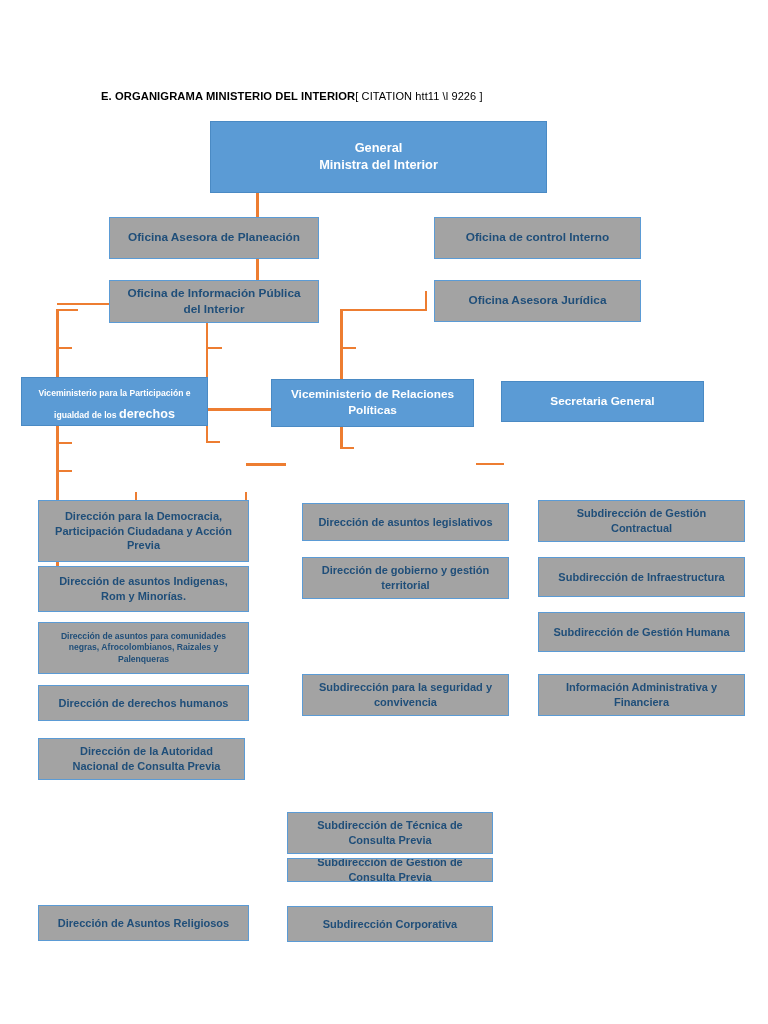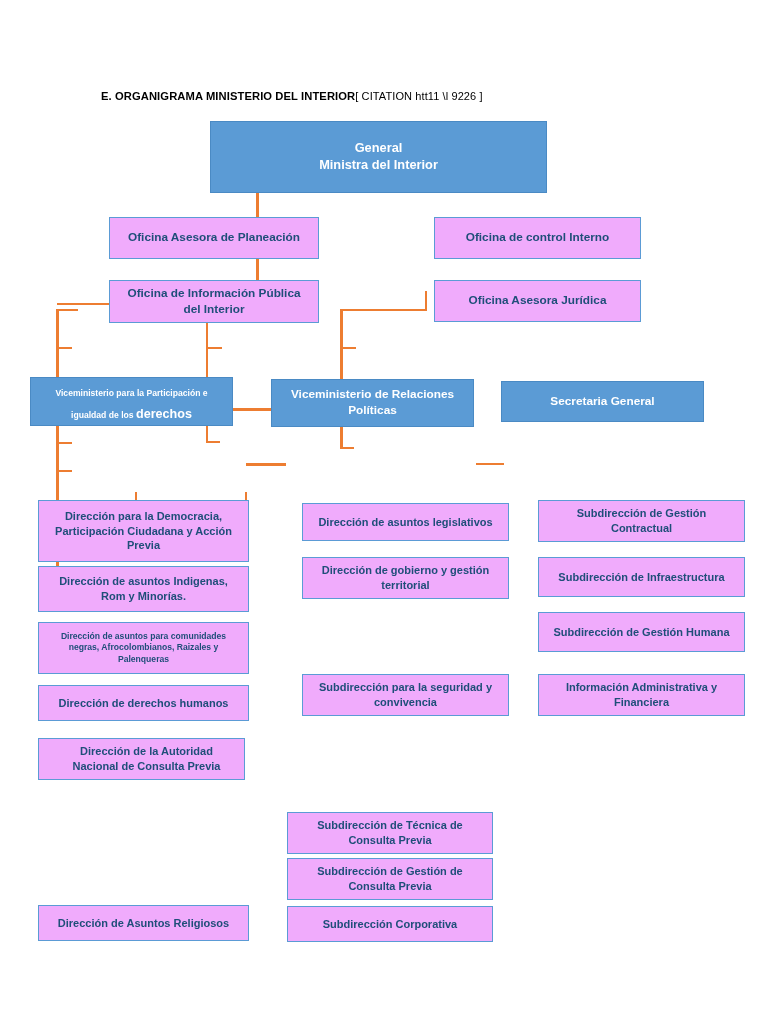--- a/index.html
+++ b/index.html
@@ -54,21 +54,21 @@
 
   
   .node.dark {
     background: #5B9BD5;
     border: 1px solid #4A8AC4;
     color: #FFFFFF;
     font-weight: bold;
   }
   
   .node.light {
-    background: #f0abfc;
+    background: #a3a3a3;
     border: 1px solid #5B9BD5;
     color: #1F4E79;
     font-weight: bold;
   }
 
   .fs-13 { font-size: 12.8px; }
   .fs-12 { font-size: 11.8px; }
   .fs-11 { font-size: 11px; }
   .fs-9  { font-size: 8.6px; }
 
@@ -157,21 +157,21 @@
     <span class="txt">
       <span>Oficina de Información Pública</span><br>
       <span>del  Interior</span>
     </span>
   </div>
 
   <div class="node light fs-12" style="left:434px; top:280px; width:207px; height:42px;">
     <span class="txt">Oficina Asesora Jurídica</span>
   </div>
 
-  <div class="node dark" style="left:30px; top:377px; width:203px; height:49px;text-align:center;">
+  <div class="node dark" style="left:21px; top:377px; width:187px; height:49px;text-align:center;">
     <span class="txt">
       <span class="small-run">Viceministerio para la Participación e</span><br>
       <span class="small-run">igualdad de los </span><span class="big-run">derechos</span>
     </span>
   </div>
 
   <div class="node dark fs-12" style="left:271px; top:379px; width:203px; height:48px;">
     <span class="txt">
       <span>Viceministerio de Relaciones</span><br>
       <span>Políticas</span>
@@ -238,21 +238,21 @@
     </span>
   </div>
 
   <div class="node light fs-11" style="left:287px; top:812px; width:206px; height:42px;">
     <span class="txt">
       <span>Subdirección de Técnica de</span><br>
       <span>Consulta Previa</span>
     </span>
   </div>
 
-  <div class="node light fs-11" style="left:287px; top:858px; width:206px; height:42px;">
+  <div class="node light fs-11" style="left:287px; top:858px; width:206px; height:24px;">
     <span class="txt">
       <span>Subdirección de Gestión de</span><br>
       <span>Consulta Previa</span>
     </span>
   </div>
 
   <div class="node light fs-11" style="left:287px; top:906px; width:206px; height:36px;">
     <span class="txt">Subdirección Corporativa</span>
   </div>
 

